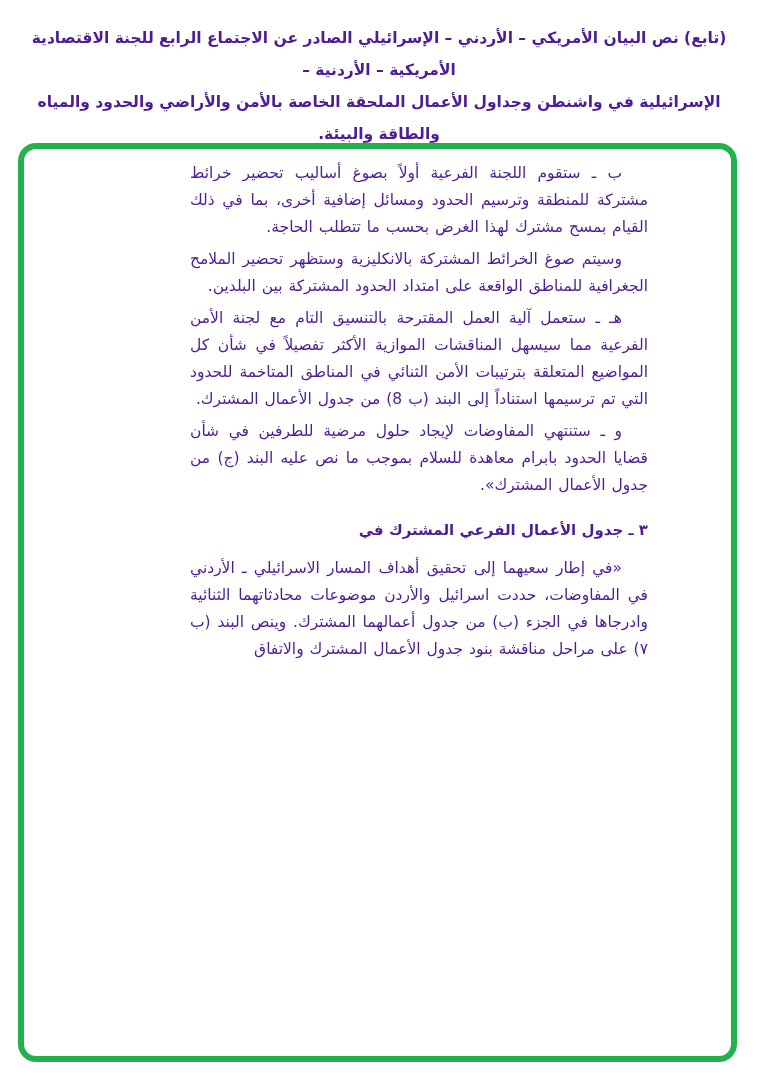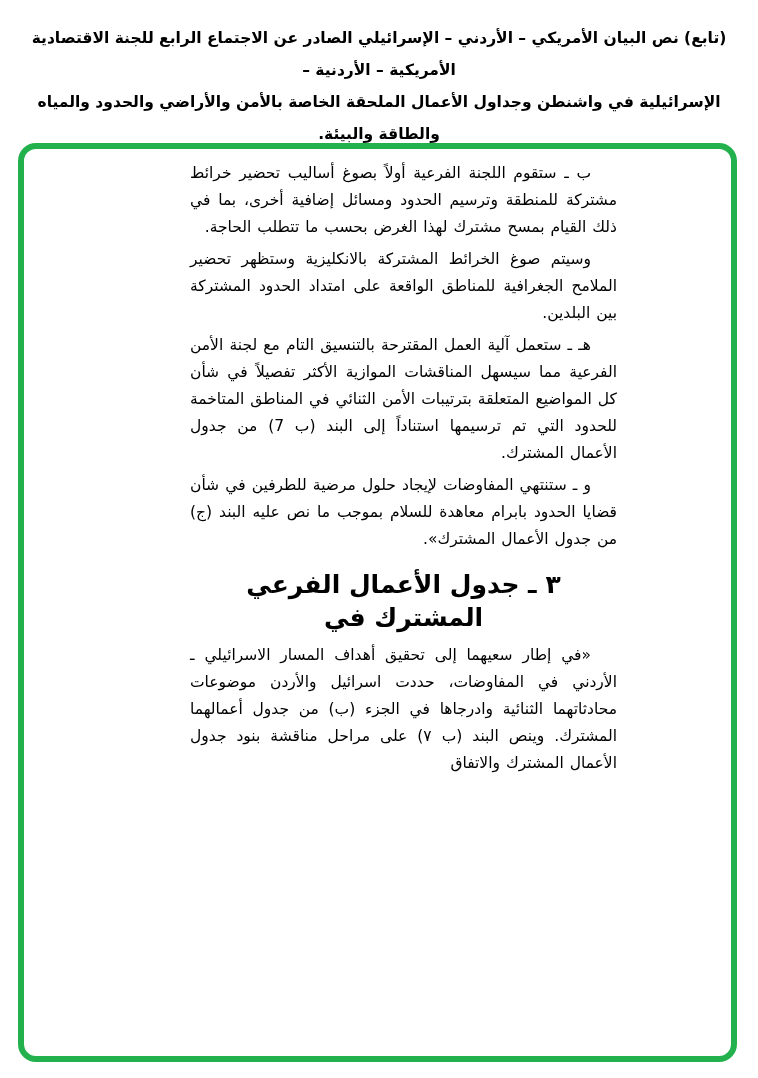--- a/index.html
+++ b/index.html
@@ -7,21 +7,21 @@
     padding: 0;
     background: #ffffff;
   }
   .page {
     position: relative;
     width: 758px;
     height: 1078px;
     background: #ffffff;
     overflow: hidden;
     font-family: "DejaVu Sans", sans-serif;
-    color: #000000;
+    color: #4c1d95;
   }
   .header {
     position: absolute;
     top: 22px;
     left: 10px;
     width: 738px;
     direction: rtl;
     text-align: center;
     font-weight: 700;
   }
@@ -42,37 +42,37 @@
     height: 919px;
     box-sizing: border-box;
     border: 6px solid #22b14c;
     border-radius: 18px;
     background: #ffffff;
   }
   .content {
     box-sizing: border-box;
     width: 100%;
     height: 100%;
-    padding: 11px 114px 0 166px;
+    padding: 11px 83px 0 166px;
     direction: rtl;
     overflow: hidden;
   }
   .para {
     font-size: 15.5px;
     line-height: 27px;
     text-align: justify;
     text-indent: 26px;
     margin: 0 0 5px 0;
     word-spacing: 1px;
   }
   .section-heading {
     font-weight: 700;
-    font-size: 25px;
+    font-size: 15px;
     line-height: 33px;
-    text-align: center;
+    text-align: right;
     margin: 15px 0 8px 0;
   }
   .heading-line {
     display: block;
   }
 </style>
 </head>
 <body>
 
 <div class="page">
@@ -81,21 +81,21 @@
     <div class="header-line">(تابع) نص البيان الأمريكي – الأردني – الإسرائيلي الصادر عن الاجتماع الرابع للجنة الاقتصادية الأمريكية – الأردنية –</div>
     <div class="header-line">الإسرائيلية في واشنطن وجداول الأعمال الملحقة الخاصة بالأمن والأراضي والحدود والمياه والطاقة والبيئة.</div>
     <div class="header-source">المصدر: يوميات ووثائق الوحدة العربية ١٩٩٤، مركز دراسات الوحدة العربية، بيروت، ط١، ١٩٩٥، ص ٤٦٧ - ٤٧٠.</div>
   </div>
 
   <div class="frame">
     <div class="content">
 
       <p class="para">ب ـ ستقوم اللجنة الفرعية أولاً بصوغ أساليب تحضير خرائط مشتركة للمنطقة وترسيم الحدود ومسائل إضافية أخرى، بما في ذلك القيام بمسح مشترك لهذا الغرض بحسب ما تتطلب الحاجة.</p>
       <p class="para">وسيتم صوغ الخرائط المشتركة بالانكليزية وستظهر تحضير الملامح الجغرافية للمناطق الواقعة على امتداد الحدود المشتركة بين البلدين.</p>
-      <p class="para">هـ ـ ستعمل آلية العمل المقترحة بالتنسيق التام مع لجنة الأمن الفرعية مما سيسهل المناقشات الموازية الأكثر تفصيلاً في شأن كل المواضيع المتعلقة بترتيبات الأمن الثنائي في المناطق المتاخمة للحدود التي تم ترسيمها استناداً إلى البند (ب 7) من جدول الأعمال المشترك.</p>
+      <p class="para">هـ ـ ستعمل آلية العمل المقترحة بالتنسيق التام مع لجنة الأمن الفرعية مما سيسهل المناقشات الموازية الأكثر تفصيلاً في شأن كل المواضيع المتعلقة بترتيبات الأمن الثنائي في المناطق المتاخمة للحدود التي تم ترسيمها استناداً إلى البند (ب 8) من جدول الأعمال المشترك.</p>
       <p class="para">و ـ ستنتهي المفاوضات لإيجاد حلول مرضية للطرفين في شأن قضايا الحدود بابرام معاهدة للسلام بموجب ما نص عليه البند (ج) من جدول الأعمال المشترك».</p>
 
       <div class="section-heading">
         <span class="heading-line">٣ ـ جدول الأعمال الفرعي المشترك في</span>
       </div>
 
       <p class="para">«في إطار سعيهما إلى تحقيق أهداف المسار الاسرائيلي ـ الأردني في المفاوضات، حددت اسرائيل والأردن موضوعات محادثاتهما الثنائية وادرجاها في الجزء (ب) من جدول أعمالهما المشترك. وينص البند (ب ٧) على مراحل مناقشة بنود جدول الأعمال المشترك والاتفاق</p>
 
     </div>
   </div>

